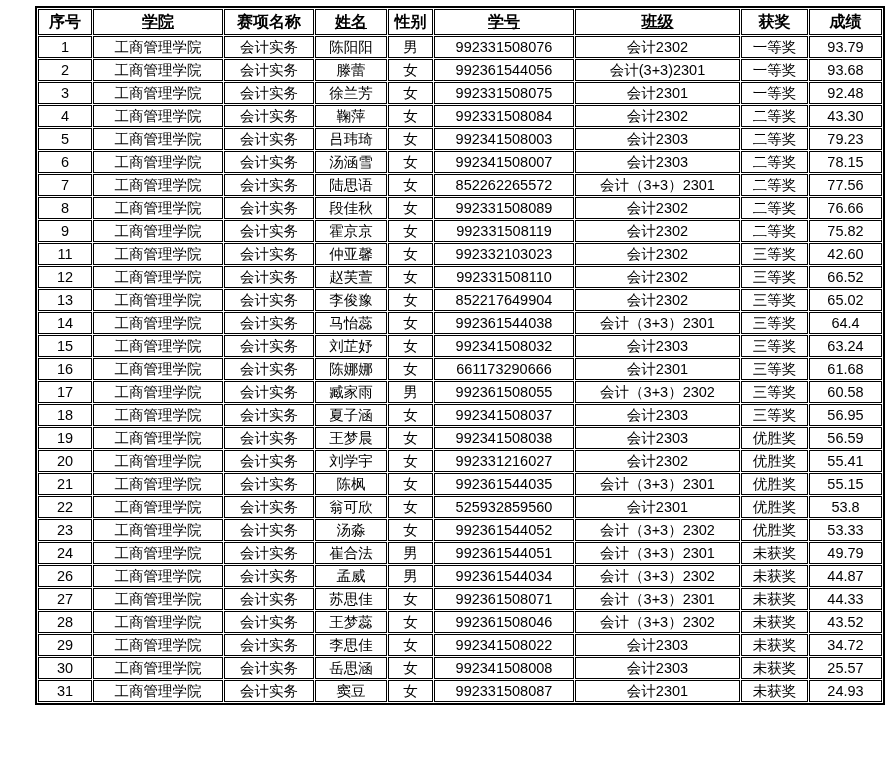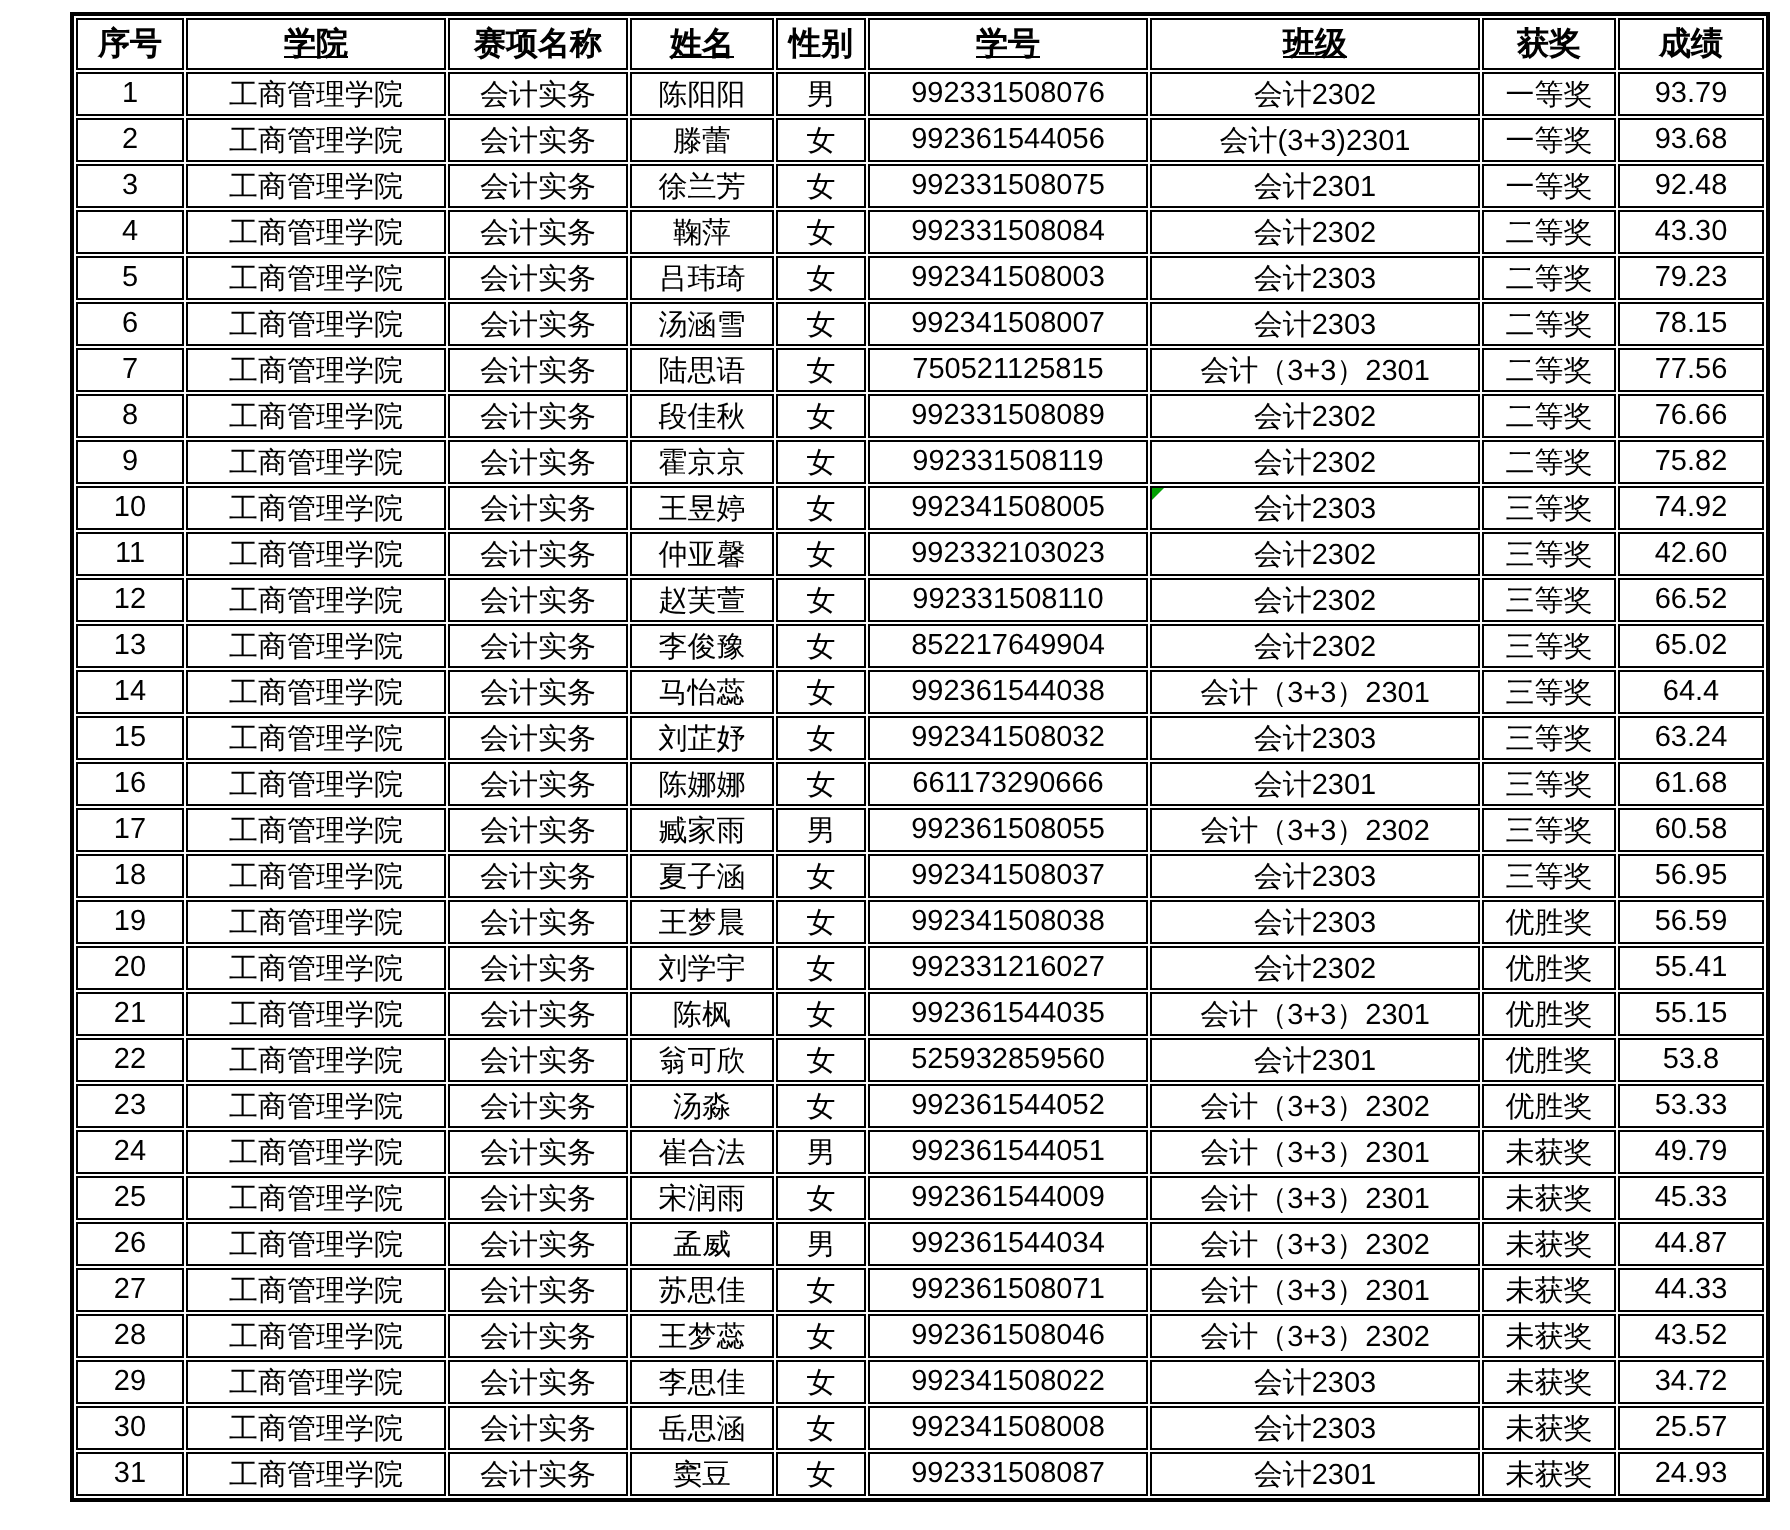--- a/index.html
+++ b/index.html
@@ -160,21 +160,21 @@
     <td>会计2303</td>
     <td>二等奖</td>
     <td>78.15</td>
   </tr>
         <tr>
     <td>7</td>
     <td>工商管理学院</td>
     <td>会计实务</td>
     <td>陆思语</td>
     <td>女</td>
-    <td>750521125815</td>
+    <td>852262265572</td>
     <td>会计（3+3）2301</td>
     <td>二等奖</td>
     <td>77.56</td>
   </tr>
         <tr>
     <td>8</td>
     <td>工商管理学院</td>
     <td>会计实务</td>
     <td>段佳秋</td>
     <td>女</td>
@@ -186,31 +186,20 @@
         <tr>
     <td>9</td>
     <td>工商管理学院</td>
     <td>会计实务</td>
     <td>霍京京</td>
     <td>女</td>
     <td>992331508119</td>
     <td>会计2302</td>
     <td>二等奖</td>
     <td>75.82</td>
-  </tr>
-        <tr>
-    <td>10</td>
-    <td>工商管理学院</td>
-    <td>会计实务</td>
-    <td>王昱婷</td>
-    <td>女</td>
-    <td>992341508005</td>
-    <td>会计2303<span class="comment-tri" style="border-top-color: rgb(0, 160, 0);"></span></td>
-    <td>三等奖</td>
-    <td>74.92</td>
   </tr>
         <tr>
     <td>11</td>
     <td>工商管理学院</td>
     <td>会计实务</td>
     <td>仲亚馨</td>
     <td>女</td>
     <td>992332103023</td>
     <td>会计2302</td>
     <td>三等奖</td>
@@ -351,31 +340,20 @@
         <tr>
     <td>24</td>
     <td>工商管理学院</td>
     <td>会计实务</td>
     <td>崔合法</td>
     <td>男</td>
     <td>992361544051</td>
     <td>会计（3+3）2301</td>
     <td>未获奖</td>
     <td>49.79</td>
-  </tr>
-        <tr>
-    <td>25</td>
-    <td>工商管理学院</td>
-    <td>会计实务</td>
-    <td>宋润雨</td>
-    <td>女</td>
-    <td>992361544009</td>
-    <td>会计（3+3）2301</td>
-    <td>未获奖</td>
-    <td>45.33</td>
   </tr>
         <tr>
     <td>26</td>
     <td>工商管理学院</td>
     <td>会计实务</td>
     <td>孟威</td>
     <td>男</td>
     <td>992361544034</td>
     <td>会计（3+3）2302</td>
     <td>未获奖</td>

